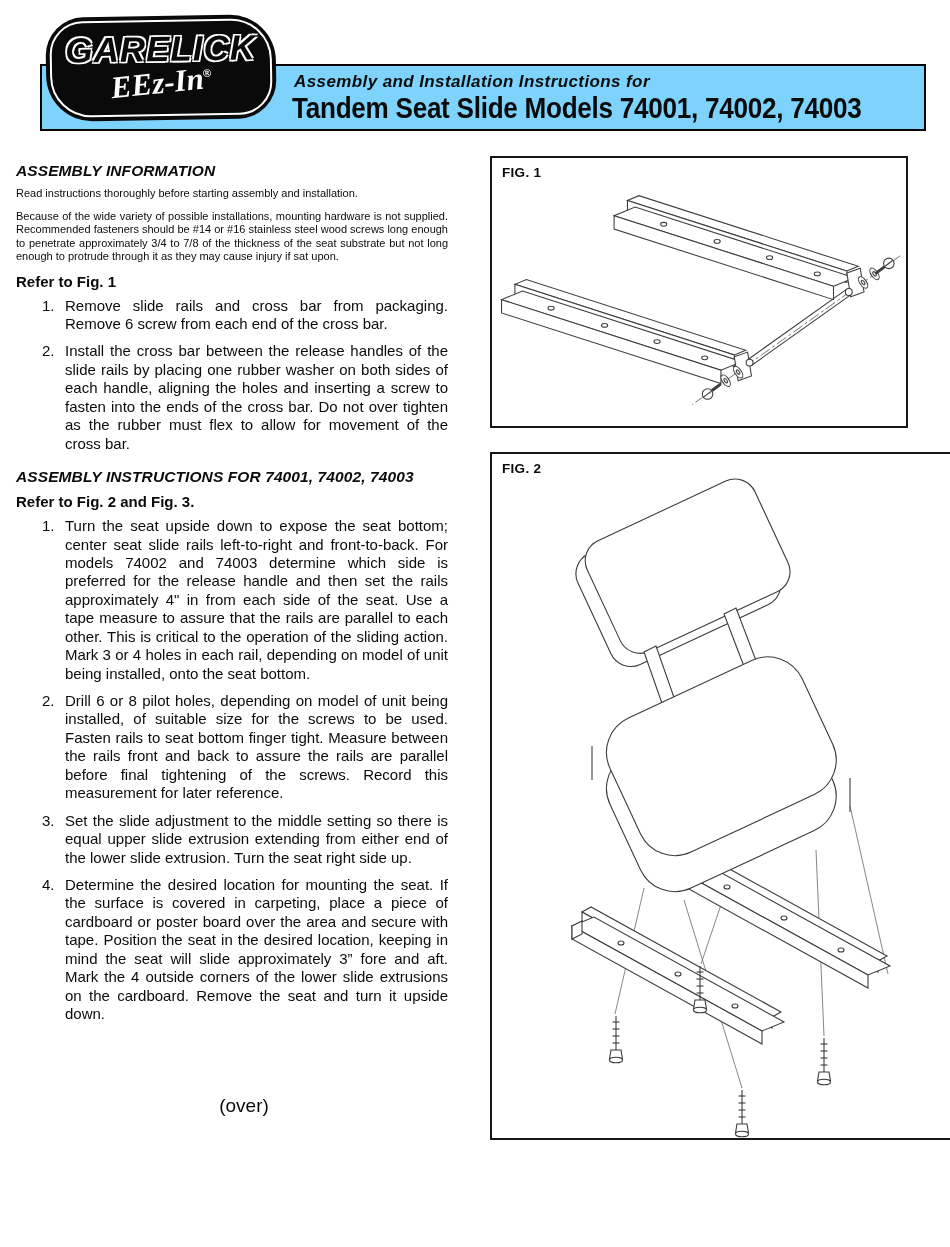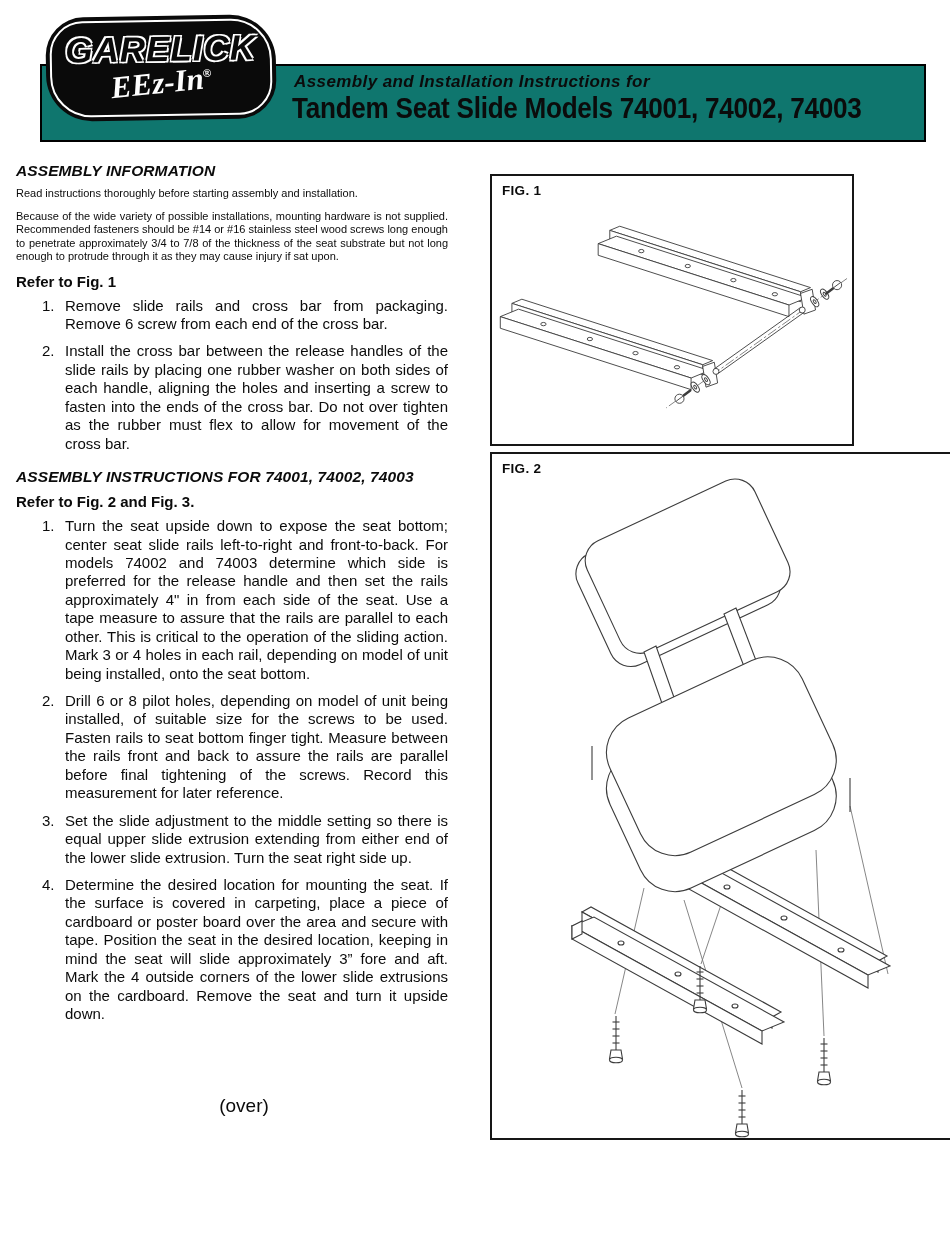--- a/index.html
+++ b/index.html
@@ -3,22 +3,22 @@
 <meta charset="utf-8">
 <style>
   html,body { margin:0; padding:0; background:#ffffff; }
   .page {
     position:relative; width:950px; height:1247px; background:#fff;
     font-family:"Liberation Sans", sans-serif; color:#0b0b0b; overflow:hidden;
   }
 
   
   .header-box {
-    position:absolute; left:40px; top:64px; width:886px; height:78px;
-    border:2px solid #000; box-sizing:border-box; background:#0f766e;
+    position:absolute; left:40px; top:64px; width:886px; height:67px;
+    border:2px solid #000; box-sizing:border-box; background:#7dd3fc;
   }
   .header-subtitle {
     position:absolute; left:252px; top:6px;
     font-style:italic; font-weight:700; font-size:17px; letter-spacing:.4px;
     white-space:nowrap;
   }
   .header-title {
     position:absolute; left:250px; top:26px;
     font-weight:700; font-size:29px; letter-spacing:-.3px; white-space:nowrap;
     transform:scaleX(.9); transform-origin:left center;
@@ -59,21 +59,21 @@
   .b { font-weight:400; }
   .li { display:flex; margin:0 0 9px 0; }
   .li .num { flex:none; padding-left:26px; width:23px; font-size:15px; line-height:1.23; }
   .li .txt { flex:1; font-size:15px; line-height:1.23; text-align:justify; }
   .over { position:absolute; left:28px; top:1095px; width:432px; text-align:center; font-size:19px; }
 
   
   .fig {
     position:absolute; border:2px solid #161616; box-sizing:border-box; background:#fff;
   }
-  .fig-1 { left:490px; top:174px; width:364px; height:272px; }
+  .fig-1 { left:490px; top:156px; width:418px; height:272px; }
   .fig-2 { left:490px; top:452px; width:486px; height:688px;padding-left:25px; }
   .fig-label {
     position:absolute; left:10px; top:7px; font-weight:700; font-size:13.5px;
     letter-spacing:.3px; z-index:2;
   }
   .fig svg { position:absolute; left:0; top:0; width:100%; height:100%; }
   .fig svg polygon, .fig svg ellipse, .fig svg rect, .fig svg circle, .fig svg path {
     fill:#fff; stroke:#3c3c3c; stroke-width:1.1;
   }
   .fig svg line { stroke:#3c3c3c; stroke-width:1.1; }

